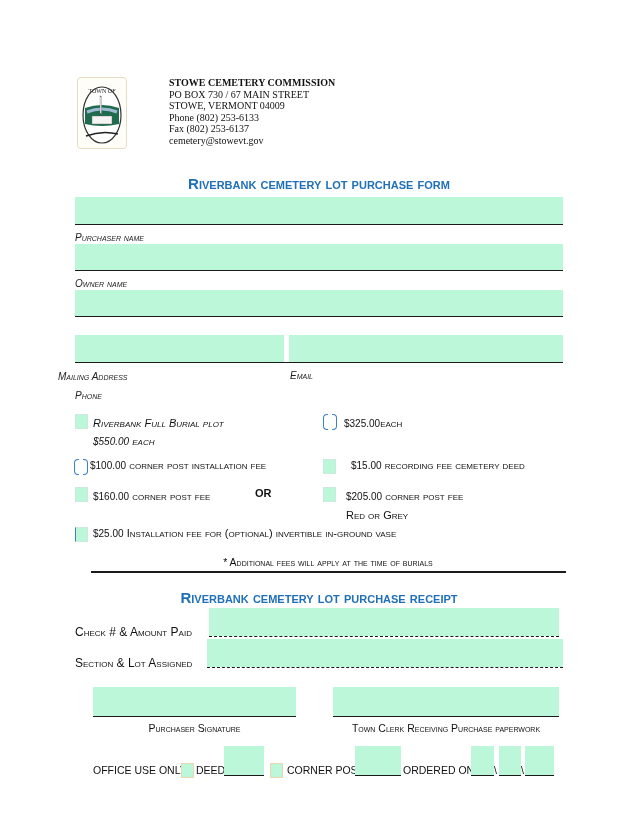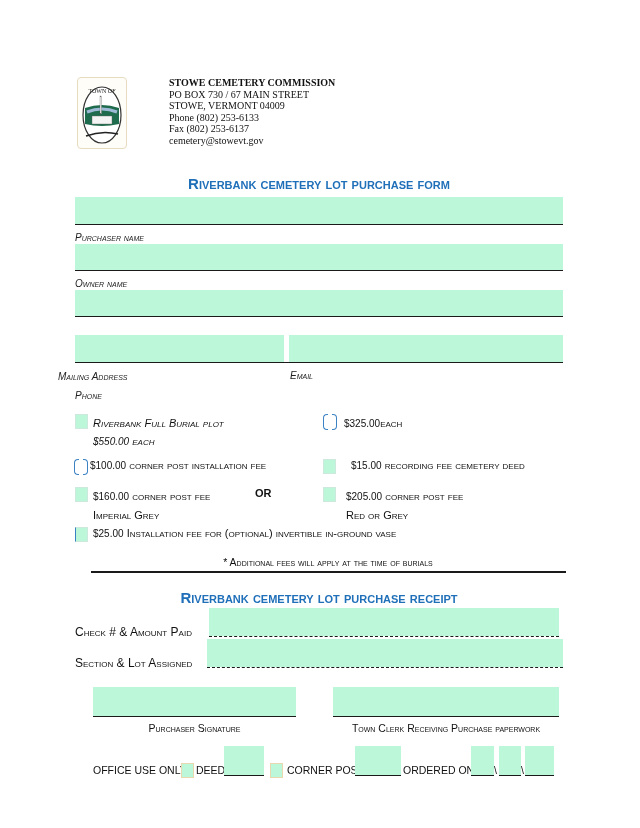--- a/index.html
+++ b/index.html
@@ -84,21 +84,20 @@
 </div>
 
 <div class="cb" style="left:323px;top:459px;"></div>
 <div class="abs opt" style="left:343px;top:459px;margin-left:8px;">
   <span class="price">$15.00</span> <span class="desc">recording fee cemetery deed</span>
 </div>
 
 <div class="cb" style="left:75px;top:487px;"></div>
 <div class="abs opt" style="left:93px;top:487px;line-height:18px;">
   <div><span class="price">$160.00</span> <span class="desc">corner post fee</span></div>
-  <div class="desc">Imperial Grey</div>
 </div>
 <div class="abs" style="left:255px;top:487px;font-size:11px;font-weight:bold;">OR</div>
 
 <div class="cb" style="left:323px;top:487px;"></div>
 <div class="abs opt" style="left:346px;top:487px;line-height:18px;">
   <div><span class="price">$205.00</span> <span class="desc">corner post fee</span></div>
   <div class="desc">Red or Grey</div>
 </div>
 
 <div class="cb" style="left:75px;top:527px;border-left:1.5px solid #3b82c4;"></div>

